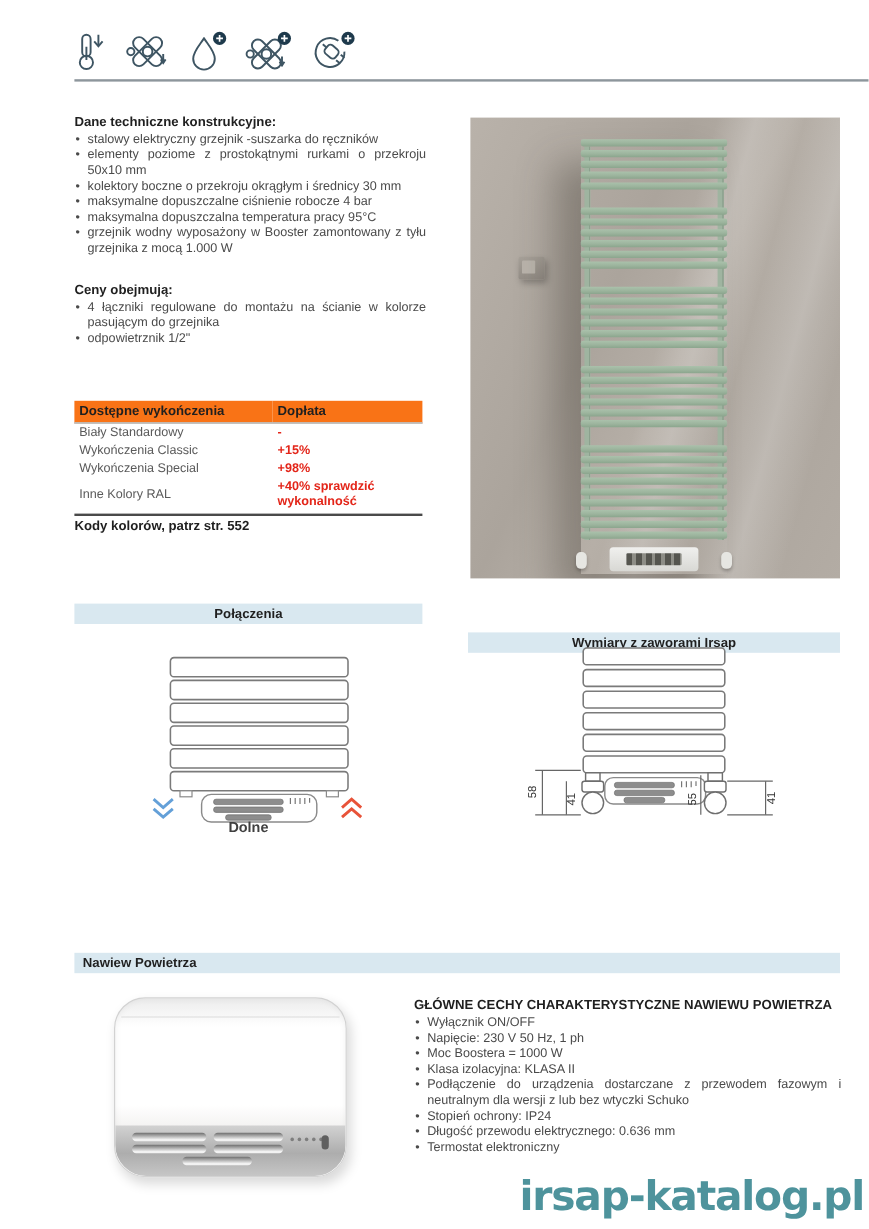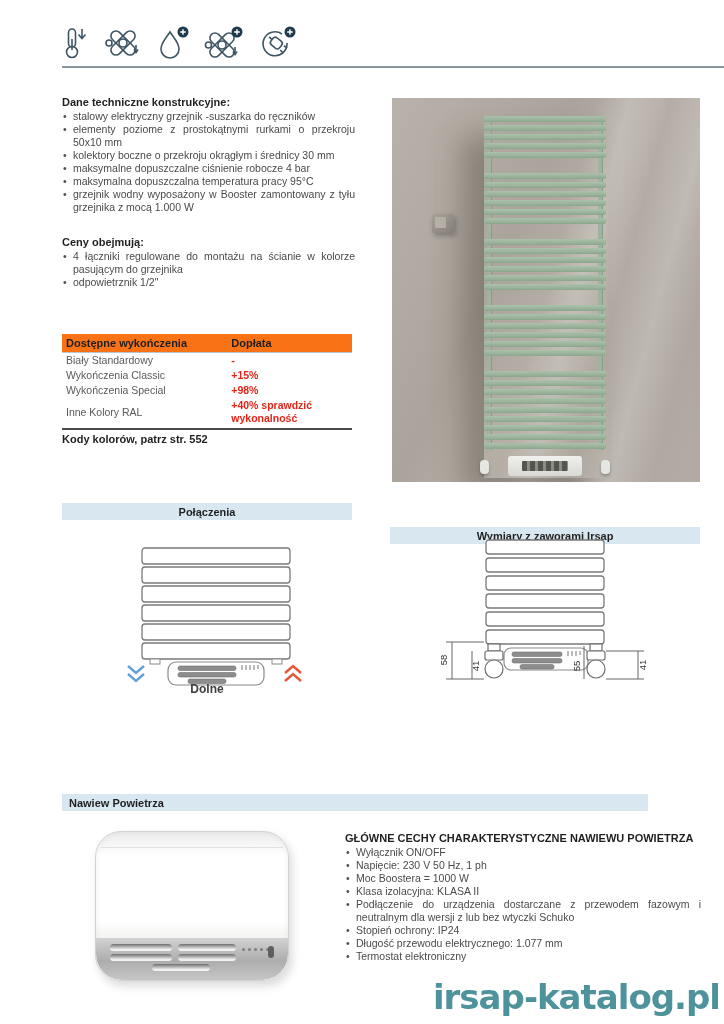--- a/index.html
+++ b/index.html
@@ -48,21 +48,21 @@
   .rad-booster::after{content:"";position:absolute;left:14px;top:5px;width:46px;height:10px;
             background:repeating-linear-gradient(90deg,#55554f 0 5px,#8d8d86 5px 8px);border-radius:1px;}
   .rad-valve{position:absolute;bottom:4px;width:9px;height:14px;border-radius:4px;background:#e6e6e2;
             box-shadow:0 2px 3px rgba(0,0,0,0.25);}
   .rad-valve.left{left:-4px;} .rad-valve.right{right:-4px;}
   
   .bar{position:absolute;height:17px;background:#d9e8f0;display:flex;align-items:center;
        justify-content:center;font-size:11px;font-weight:bold;color:#1f1f1f;box-sizing:border-box;}
   .bar-connections{top:503px;left:62px;width:290px;}
   .bar-dimensions{top:503px;left:390px;width:310px;margin-top:24px;}
-  .bar-air{top:794px;left:62px;width:586px;justify-content:flex-start;padding-left:7px;}
+  .bar-air{top:794px;left:62px;width:638px;justify-content:flex-start;padding-left:7px;}
   
   .diagram-left{position:absolute;left:122px;top:546px;}
   .caption-dolne{position:absolute;left:62px;top:682px;width:290px;text-align:center;
                  font-weight:bold;font-size:12px;color:#404040;}
   .diagram-right{position:absolute;left:438px;top:538px;}
   
   .booster-img{position:absolute;left:95px;top:831px;width:192px;height:148px;border-radius:26px;
        background:linear-gradient(180deg,#ececec 0%,#ffffff 16%,#ffffff 60%,#f4f3f2 72%,#ffffff 72%);
        border:1px solid #d2d2d2;box-shadow:3px 5px 10px rgba(0,0,0,0.15),inset 0 0 6px rgba(0,0,0,0.06);
        overflow:hidden;}
@@ -364,21 +364,21 @@
 
   <div class="features">
     <p class="block-title">GŁÓWNE CECHY CHARAKTERYSTYCZNE NAWIEWU POWIETRZA</p>
     <ul class="bullets">
       <li>Wyłącznik ON/OFF</li>
       <li>Napięcie: 230 V 50 Hz, 1 ph</li>
       <li>Moc Boostera = 1000 W</li>
       <li>Klasa izolacyjna: KLASA II</li>
       <li>Podłączenie do urządzenia dostarczane z przewodem fazowym i neutralnym dla wersji z lub bez wtyczki Schuko</li>
       <li>Stopień ochrony: IP24</li>
-      <li>Długość przewodu elektrycznego: 1.077 mm</li>
+      <li>Długość przewodu elektrycznego: 0.636 mm</li>
       <li>Termostat elektroniczny</li>
     </ul>
   </div>
 
   <div class="page-number">316</div>
   <div class="watermark">irsap-katalog.pl</div>
 
 </div>
 
 </body></html>

